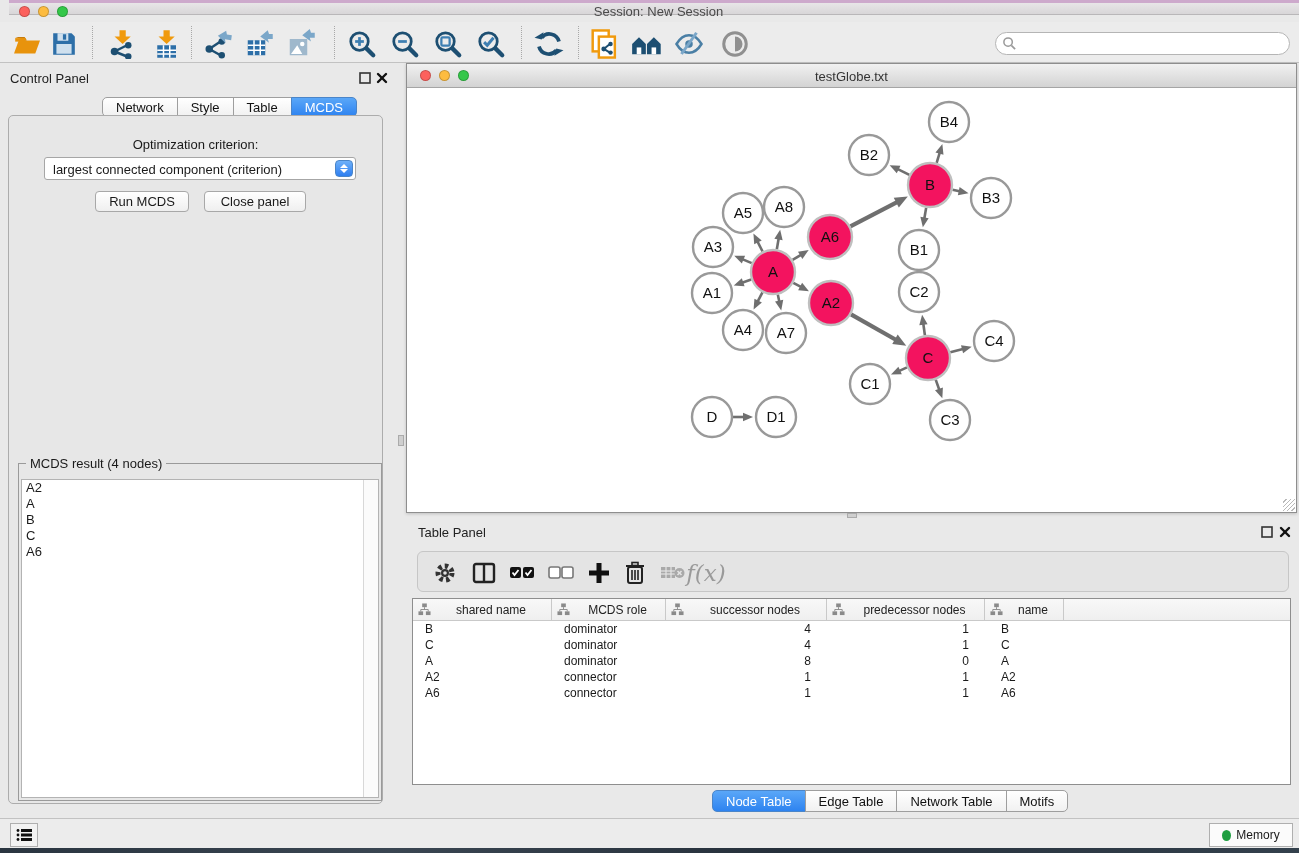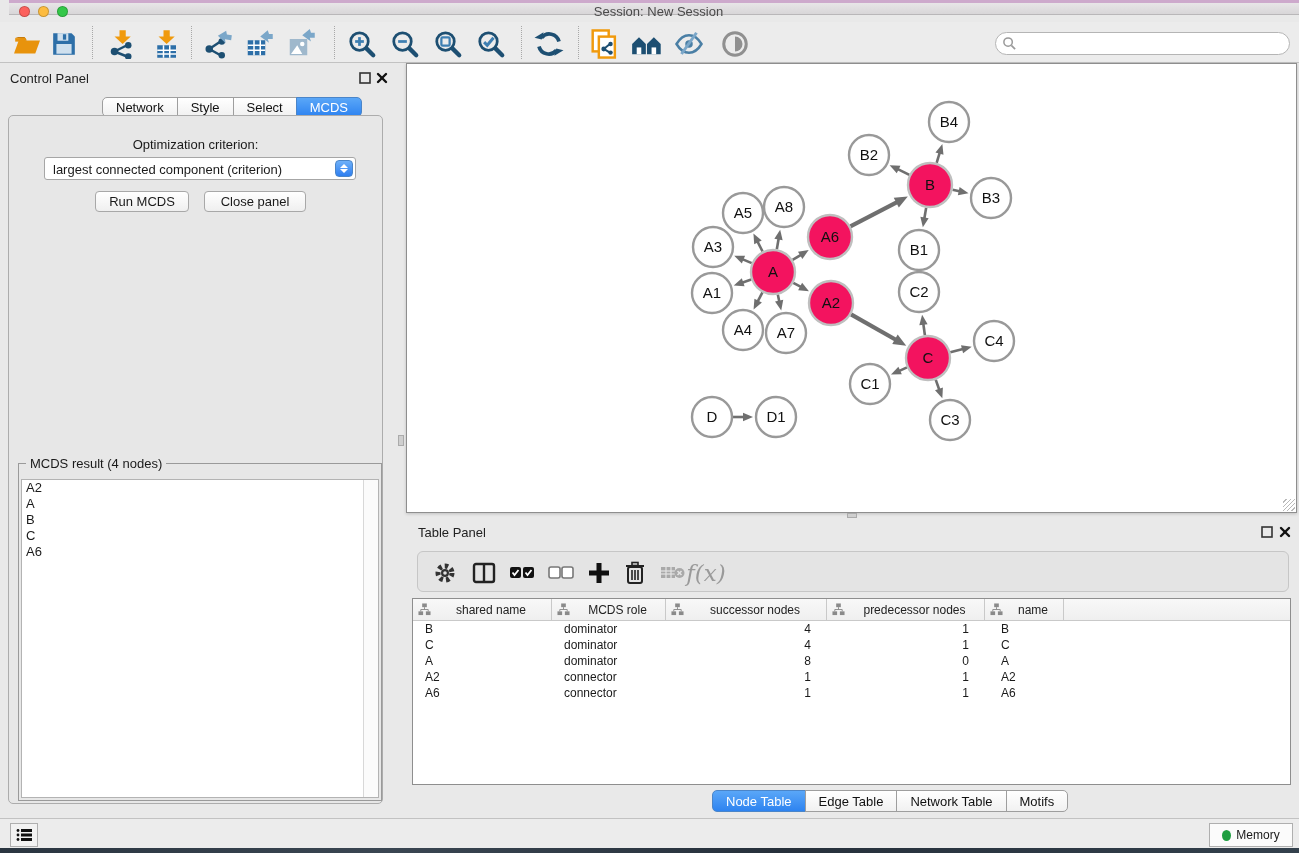--- a/index.html
+++ b/index.html
@@ -309,21 +309,21 @@
       <svg width="12" height="12" viewBox="0 0 12 12">
           <g stroke="#111" stroke-width="2.4" stroke-linecap="round">
             <line x1="2" y1="2" x2="10" y2="10"></line>
             <line x1="10" y1="2" x2="2" y2="10"></line>
           </g>
         </svg>
     </div>
     <div class="tabstrip" id="cp-tabs">
       <div class="tab">Network</div>
       <div class="tab">Style</div>
-      <div class="tab">Select</div>
+      <div class="tab">Table</div>
       <div class="tab active">MCDS</div>
     </div>
     <div id="cp-body">
       <div id="opt-label">Optimization criterion:</div>
       <div id="opt-select">
         <span class="val">largest connected component (criterion)</span>
         <span class="stepper">
             <span class="chev up"></span>
             <span class="chev down"></span>
           </span>
@@ -338,20 +338,28 @@
             <div class="result-item">A</div>
             <div class="result-item">B</div>
             <div class="result-item">C</div>
             <div class="result-item">A6</div>
           </div>
       </div>
     </div>
   </div>
 
   <div id="net-window">
+    <div id="net-titlebar">
+      <div class="lights">
+        <div class="light red"></div>
+        <div class="light yellow"></div>
+        <div class="light green"></div>
+      </div>
+      <div class="title">testGlobe.txt</div>
+    </div>
     <div id="net-canvas">
       <svg id="graph-svg" width="889" height="424">
           <line x1="344.7692307692308" y1="175.15384615384616" x2="334.6153846153846" y2="170.9230769230769" stroke="#6F6F6F" stroke-width="2.6"></line>
           <polygon points="327.2307692307692,167.84615384615384 338.0769230769231,167.8153846153846 334.8461538461538,175.56923076923076" fill="#6F6F6F"></polygon>
           <line x1="355.5753264433442" y1="163.49814200524352" x2="350.0506469676665" y2="152.6329390364109" stroke="#6F6F6F" stroke-width="2.6"></line>
           <polygon points="346.4246735566558,145.50185799475648 354.7009578672878,152.51207325604386 347.21332277355066,156.31934533760514" fill="#6F6F6F"></polygon>
           <line x1="369.8377409849369" y1="161.32243963446385" x2="371.8273925855199" y2="149.5654074492009" stroke="#6F6F6F" stroke-width="2.6"></line>
           <polygon points="373.1622590150631,141.67756036553615 375.63479569705805,152.2381740956273 367.35255625921,150.83656434460687" fill="#6F6F6F"></polygon>
           <line x1="385.5999381915404" y1="171.96495023326466" x2="394.8783495512681" y2="166.26768010009852" stroke="#6F6F6F" stroke-width="2.6"></line>
           <polygon points="401.6957193570213,162.08157583340798 395.3717118398423,170.89332531479158 390.9763023598173,163.73508701875073" fill="#6F6F6F"></polygon>

